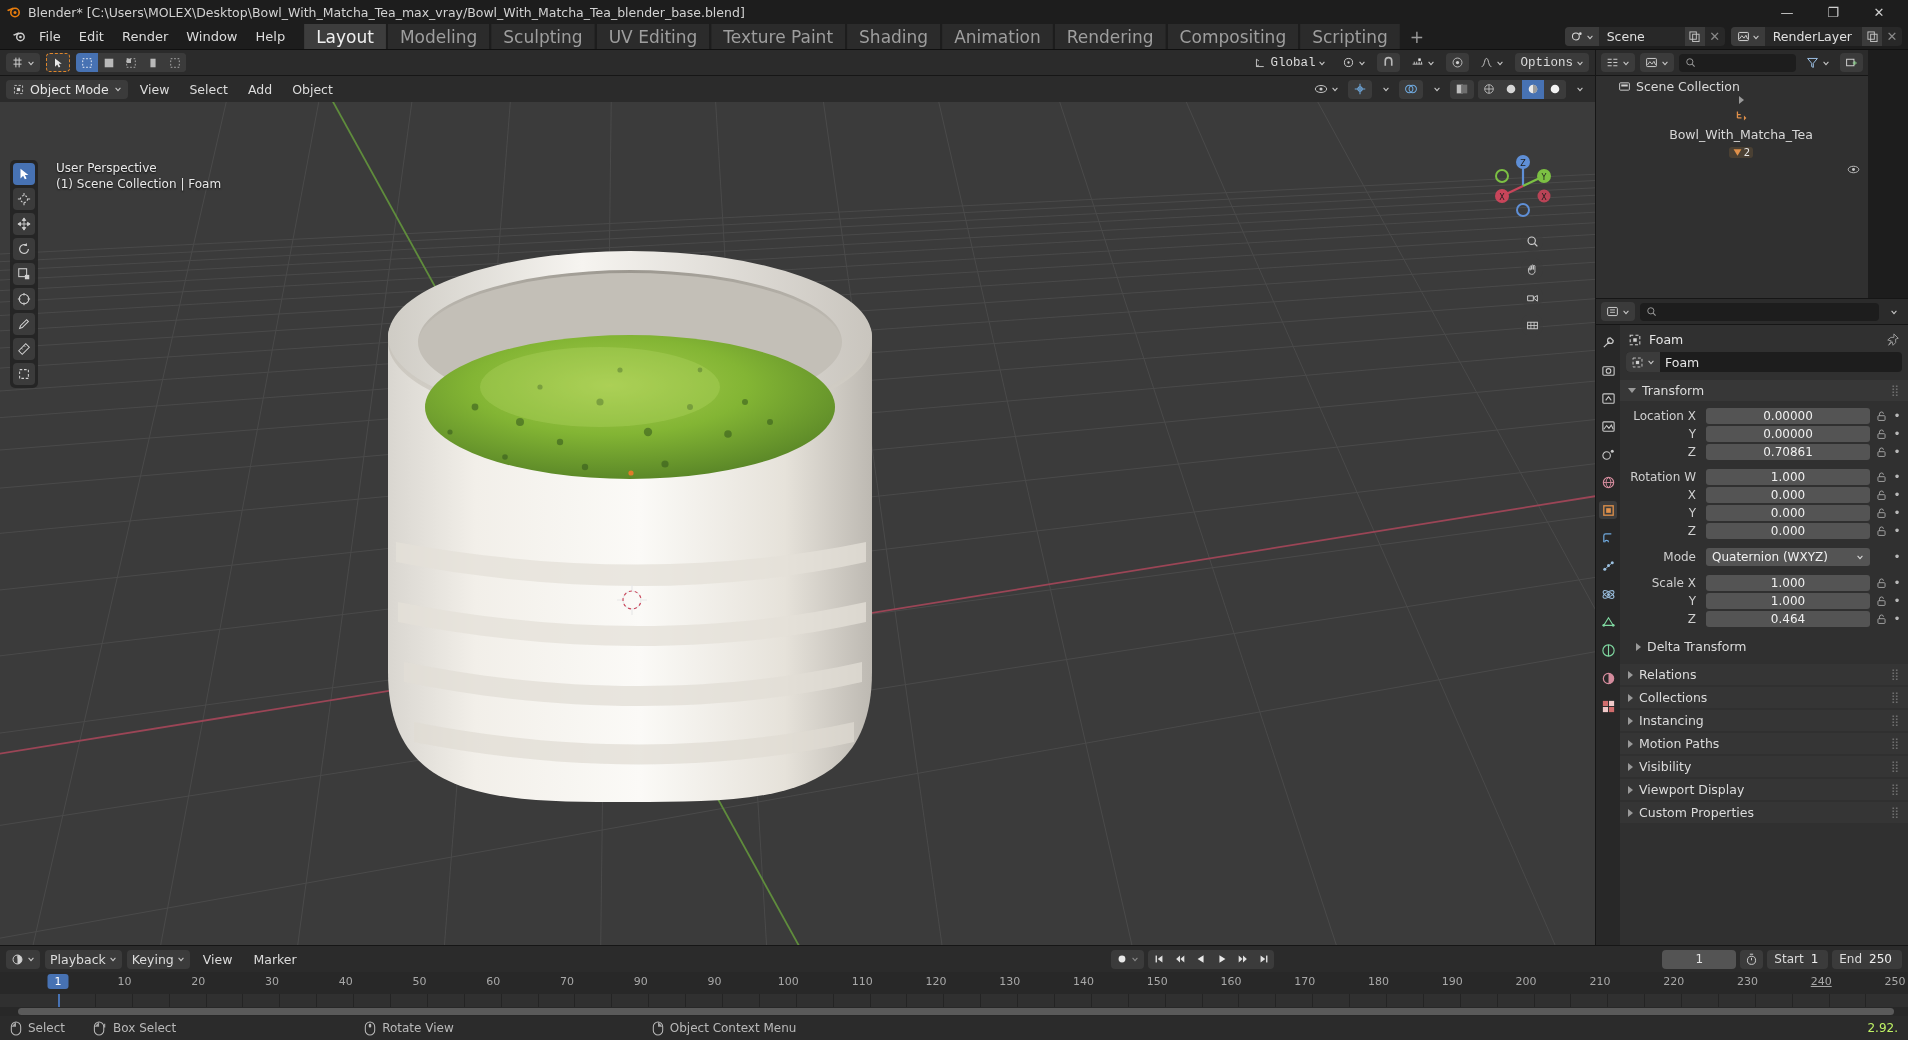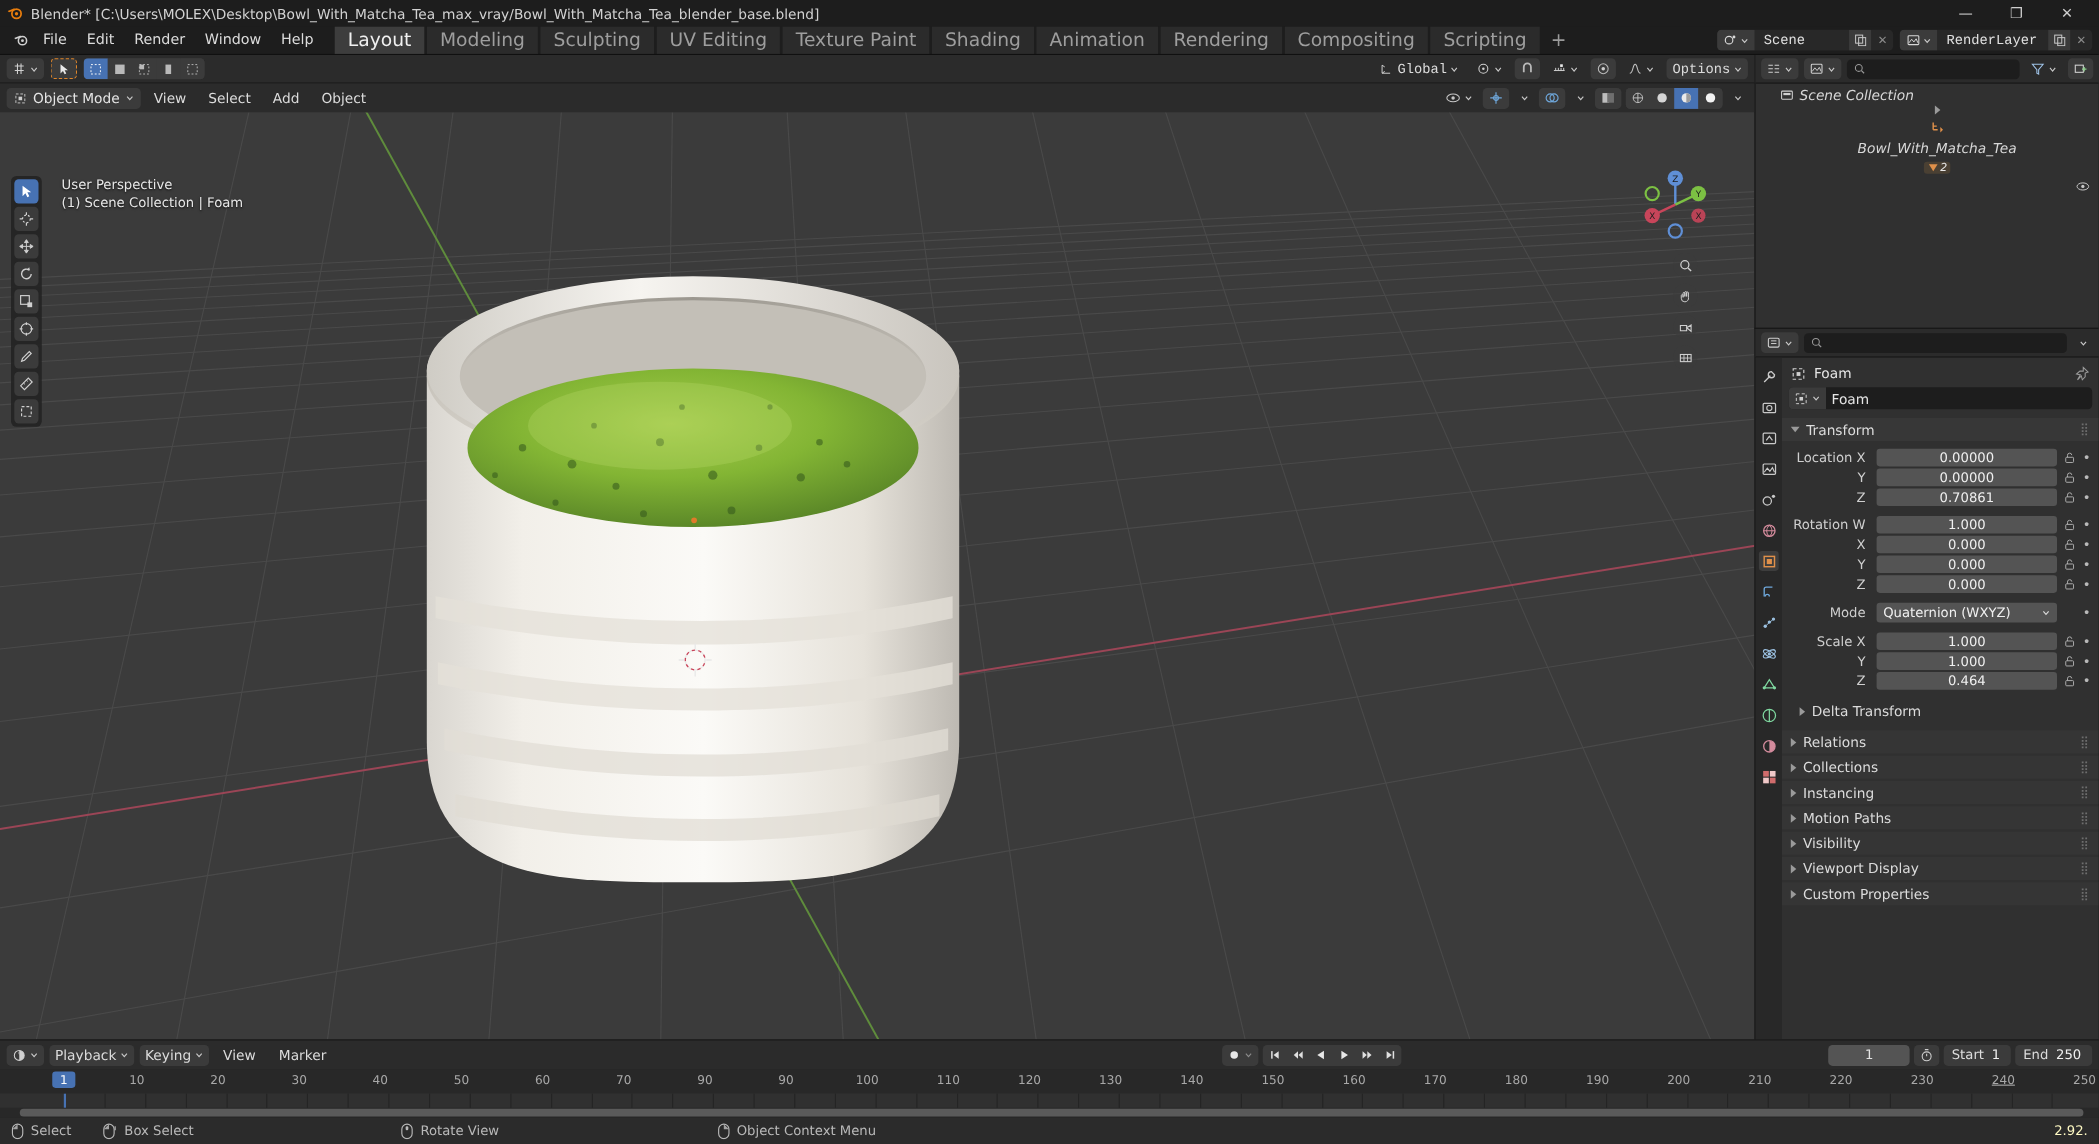--- a/index.html
+++ b/index.html
@@ -45,21 +45,21 @@
     background: #2b2b2b; margin-right: 2px;
     clip-path: polygon(0 0, 100% 0, 100% 100%, 0 100%);
   }
   .ws-tab.active { background: #3d3d3d; color: #f0f0f0; }
   .ws-tab.plus { color: #9a9a9a; padding: 0 8px; background: transparent; }
   .topbar-right {
     margin-left: auto; display: flex; align-items: center; gap: 6px; padding-right: 6px;
   }
   .idblock {
     display: flex; align-items: center; height: 19px;
-    background: #282828; border-radius: 4px; overflow: hidden; font-family: Liberation Mono, monospace;
+    background: #282828; border-radius: 4px; overflow: hidden;
   }
   .idblock .ic {
     display: flex; align-items: center; gap: 2px;
     padding: 0 5px 0 6px; height: 100%; background: #3b3b3b;
   }
   .idblock .nm { padding: 0 10px 0 8px; font-size: 12.5px; color: #e0e0e0; min-width: 86px; }
   .idblock .btn-copy { width: 20px; height: 100%; display:flex; align-items:center; justify-content:center; background:#3b3b3b; }
   .idblock .btn-x { width: 20px; height: 100%; display:flex; align-items:center; justify-content:center; color:#8a8a8a; }
 
   
@@ -119,22 +119,22 @@
   
   .navgizmo { position: absolute; right: 36px; top: 48px; width: 72px; height: 72px; z-index: 4; }
   .navbtns { position: absolute; right: 52px; top: 128px; display: flex; flex-direction: column; gap: 6px; z-index: 4;}
   .navbtn {
     width: 22px; height: 22px; border-radius: 50%;
     background: rgba(60,60,60,.55); display: flex; align-items: center; justify-content: center;
   }
 
   
   .outliner {
-    position: absolute; left: 1595px; top: 50px; width: 313px; height: 248px;
-    background: #303030; border-left: 1px solid #161616; font-style: italic;
+    position: absolute; left: 1595px; top: 50px; width: 273px; height: 248px;
+    background: #303030; border-left: 1px solid #161616;
   }
   .ol-header {
     height: 26px; background: #2b2b2b; display: flex; align-items: center;
     gap: 5px; padding: 0 5px; border-bottom: 1px solid #161616;
   }
   .search-box {
     flex: 1; height: 18px; background: #1d1d1d; border-radius: 4px;
     display: flex; align-items: center; padding: 0 6px; gap: 5px;
     font-size: 12px; color: #8d8d8d;
   }
@@ -248,21 +248,21 @@
     background: #5a5a5a; border-radius: 4px;
   }
 
   
   .statusbar {
     position: absolute; left: 0; top: 1016px; width: 1908px; height: 24px;
     background: #2b2b2b; display: flex; align-items: center;
     padding: 0 10px; gap: 0; font-size: 12px; color: #b9b9b9;
   }
   .sb-item { display: flex; align-items: center; gap: 6px; margin-right: 28px; }
-  .sb-right { margin-left: auto; display: flex; align-items: center; gap: 14px; color: #fef9c3; }
+  .sb-right { margin-left: auto; display: flex; align-items: center; gap: 14px; color: #bef264; }
   svg { display: block; }
 </style>
 </head>
 <body>
 
 <div id="app">
 
   <div class="titlebar">
     <span class="title-icon">
       <svg width="16" height="16" viewBox="0 0 16 16">

